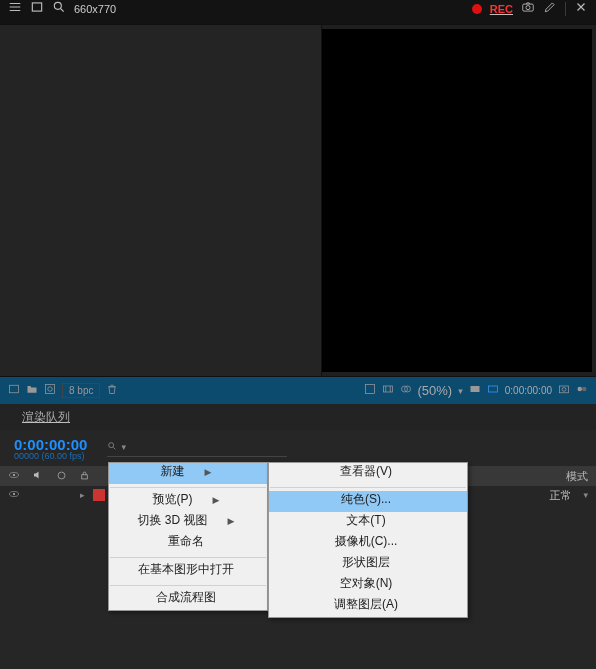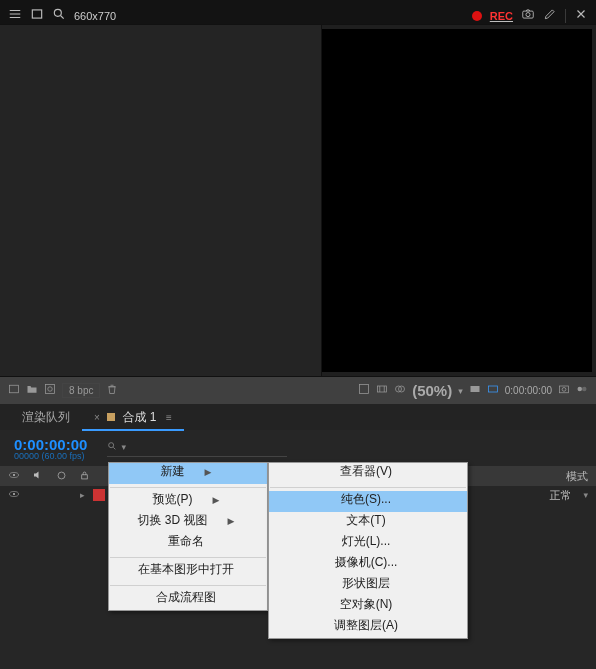--- a/index.html
+++ b/index.html
@@ -1,37 +1,37 @@
 <!DOCTYPE html>
 <html><head>
 <meta charset="utf-8">
 <style>
   * { margin: 0; padding: 0; box-sizing: border-box; font-family: "Microsoft YaHei", Arial, sans-serif; }
   body { background: #262626; color: #bfbfbf; width: 596px; height: 669px; overflow: hidden; font-size: 12px; position: relative; }
   
   
-  .topbar { height: 24px; background: #131313; display: flex; align-items: flex-end; padding: 0 8px; gap: 17px; }
+  .topbar { height: 24px; background: #131313; display: flex; align-items: flex-start; padding: 0 8px; gap: 17px; }
   .topbar .left { display: flex; align-items: center; gap: 8px; }
   .topbar .search-text { color: #ccc; font-size: 11px; }
   .topbar-spacer { flex: 1; }
   .topbar .right { display: flex; align-items: center; gap: 8px; text-decoration: underline; }
   .rec-dot { width: 10px; height: 10px; border-radius: 50%; background: #d11; display: inline-block; }
   .rec-label { color: #f33; font-size: 11px; font-weight: bold; }
   .icon-svg { width: 14px; height: 14px; fill: #bbb; }
   
   
   .viewer-row { height: 352px; display: flex; background: #1f1f1f; border-top: 1px solid #111; }
   .viewer-left { flex: 1; background: #242424; border-right: 1px solid #111; }
   .viewer-right { width: 270px; background: #000; margin: 4px 4px 4px 0; }
   
   
-  .icon-bar { height: 28px; background: #404040; border-top: 1px solid #111; display: flex; align-items: center; padding: 0 8px; gap: 6px; }
+  .icon-bar { height: 28px; background: #0c4a6e; border-top: 1px solid #111; display: flex; align-items: center; padding: 0 8px; gap: 6px; }
   .icon-bar .spacer { flex: 1; }
   .bpc-box { border: 1px solid #444; padding: 1px 6px; font-size: 10px; color: #999; }
-  .icon-bar .pct { font-size: 15px; color: #aaa; font-weight: bold; }
+  .icon-bar .pct { font-size: 13px; color: #aaa; }
   .tc-box { font-size: 10px; color: #aaa; }
   .small-icon { width: 12px; height: 12px; fill: #999; }
   .blue-icon { fill: #3a9bff; }
   
   
   .tab-row { height: 26px; background: #232323; display: flex; align-items: flex-end; padding: 0 10px; gap: 0; }
   .tab { padding: 4px 12px; font-size: 12px; color: #aaa; }
   .tab.active { color: #ddd; }
   .tab .close { margin-left: 6px; font-size: 10px; color: #888; }
   .tab-sq { width: 8px; height: 8px; background: #c8a060; display: inline-block; margin-right: 4px; }
@@ -155,30 +155,23 @@
   <span><svg class="small-icon" viewBox="0 0 16 16">
         <rect x="2" y="4" width="12" height="9" stroke="#999" fill="none"></rect>
         <circle cx="8" cy="8.5" r="2.5" stroke="#999" fill="none"></circle>
       </svg></span>
   <span><svg class="small-icon" viewBox="0 0 16 16">
         <circle cx="5" cy="8" r="3" fill="#999"></circle>
         <circle cx="11" cy="8" r="3" fill="#666"></circle>
       </svg></span>
 </div>
 
-<div class="tab-row" style="position:relative;">
+<div class="tab-row" style="position:relative;text-decoration:underline;">
   <div class="tab">
     <span>渲染队列</span>
-  </div>
-  <div class="tab active" style="position:relative;">
-    <span style="font-size:10px;color:#888;margin-right:4px;">×</span>
-    <span class="tab-sq"></span>
-    <span>合成 1</span>
-    <span class="close">≡</span>
-    <div style="position:absolute;left:0;right:0;bottom:-1px;height:2px;background:#3a9bff;"></div>
   </div>
 </div>
 
 <div class="timecode-row">
   <div>
     <div class="tc-big">0:00:00:00</div>
     <div class="tc-sub">00000 (60.00 fps)</div>
   </div>
   <div class="search-box">
     <span>
@@ -259,23 +252,20 @@
       <span>查看器(V)</span>
     </div>
     <div class="ctx-sep"></div>
     <div class="ctx-item highlight">
       <span>纯色(S)...</span>
     </div>
     <div class="ctx-item">
       <span>文本(T)</span>
     </div>
     <div class="ctx-item">
-      <span>灯光(L)...</span>
-    </div>
-    <div class="ctx-item">
       <span>摄像机(C)...</span>
     </div>
     <div class="ctx-item">
       <span>形状图层</span>
     </div>
     <div class="ctx-item">
       <span>空对象(N)</span>
     </div>
     <div class="ctx-item">
       <span>调整图层(A)</span>

